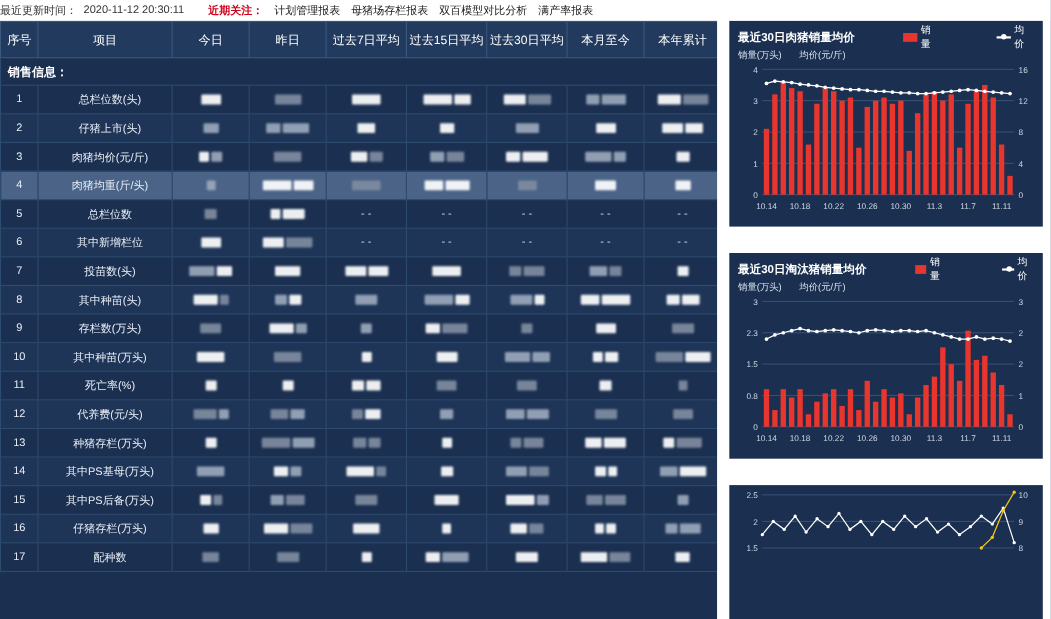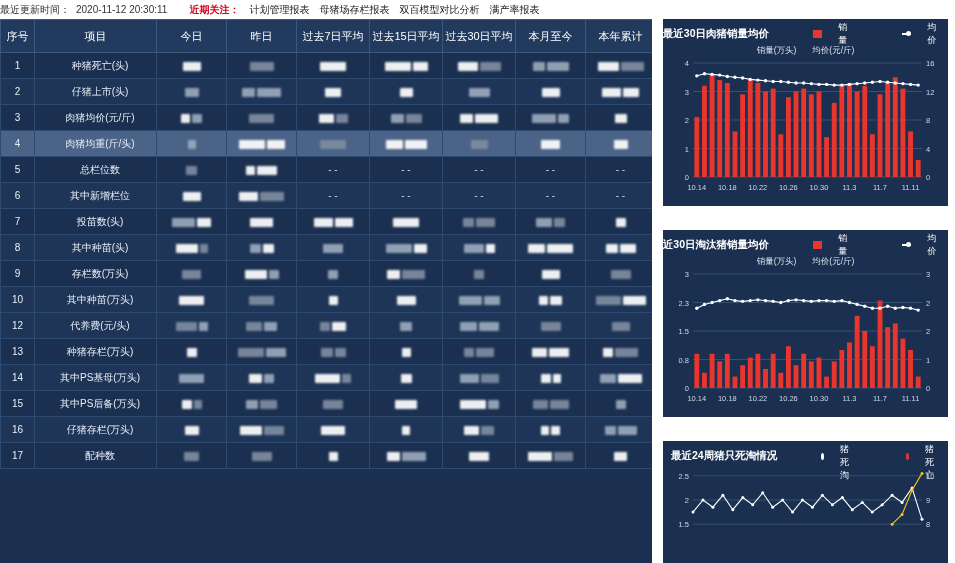--- a/index.html
+++ b/index.html
@@ -130,34 +130,34 @@
   }
   .ch-title { flex: 0 0 auto; }
   .ch-legend {
     margin-left: auto;
     display: flex;
     align-items: center;
     gap: 7px;
     font-weight: normal;
     font-size: 9px;
   }
-  .lg { display: flex; align-items: center; gap: 16px; padding-left: 44px; }
+  .lg { display: flex; align-items: center; gap: 3px; padding-left: 44px; }
   .lg .sw-bar { width: 13px; height: 8px; background: #e8352e; display: inline-block; }
   .lg .sw-line { width: 13px; height: 2px; background: #ffffff; display: inline-block; position: relative; }
   .lg .sw-line::after {
     content: ""; position: absolute; left: 4px; top: -2px;
     width: 5px; height: 5px; border-radius: 50%; background: #ffffff;
   }
   .lg .dot { width: 7px; height: 7px; border-radius: 50%; display: inline-block; }
   .ch-axis-label {
     font-size: 8.5px;
     color: #dbe3ef;
     padding: 0 8px;
   }
-  .ch-axis-row { display: flex; justify-content: center; }
+  .ch-axis-row { display: flex; justify-content: flex-start; }
   .ch-body { padding: 0 4px; }
   svg { display: block; }
   .divider-v {
     position: absolute;
     left: 652px; top: 19px;
     width: 11px; height: 544px;
     background: #ffffff;
   }
 </style>
 </head>
@@ -195,23 +195,26 @@
           <th>今日</th>
           <th>昨日</th>
           <th>过去7日平均</th>
           <th>过去15日平均</th>
           <th>过去30日平均</th>
           <th>本月至今</th>
           <th>本年累计</th>
         </tr>
       </thead>
       <tbody id="tbody">
+          <tr class="section">
+            <td colspan="9">销售信息：</td>
+          </tr>
           <tr>
             <td class="c-idx">1</td>
-            <td class="c-name">种猪死亡(头)</td>
+            <td class="c-name">总栏位数(头)</td>
             <td><span><i class="blk w" style="width: 18px;"></i></span></td>
             <td><span><i class="blk d" style="width: 24px;"></i></span></td>
             <td><span><i class="blk w" style="width: 26px;"></i></span></td>
             <td><span><i class="blk w" style="width: 26px;"></i><i class="blk w" style="width: 15px;"></i></span></td>
             <td><span><i class="blk w" style="width: 20px;"></i><i class="blk d" style="width: 21px;"></i></span></td>
             <td><span><i class="blk g" style="width: 12px;"></i><i class="blk g" style="width: 22px;"></i></span></td>
             <td><span><i class="blk w" style="width: 21px;"></i><i class="blk d" style="width: 23px;"></i></span></td>
           </tr>
           <tr class="alt">
             <td class="c-idx">2</td>
@@ -304,20 +307,31 @@
           <tr class="alt">
             <td class="c-idx">10</td>
             <td class="c-name">其中种苗(万头)</td>
             <td><span><i class="blk w" style="width: 25px;"></i></span></td>
             <td><span><i class="blk d" style="width: 25px;"></i></span></td>
             <td><span><i class="blk w" style="width: 9px;"></i></span></td>
             <td><span><i class="blk w" style="width: 19px;"></i></span></td>
             <td><span><i class="blk g" style="width: 23px;"></i><i class="blk g" style="width: 16px;"></i></span></td>
             <td><span><i class="blk w" style="width: 9px;"></i><i class="blk w" style="width: 12px;"></i></span></td>
             <td><span><i class="blk d" style="width: 25px;"></i><i class="blk w" style="width: 23px;"></i></span></td>
+          </tr>
+          <tr>
+            <td class="c-idx">11</td>
+            <td class="c-name">死亡率(%)</td>
+            <td><span><i class="blk w" style="width: 10px;"></i></span></td>
+            <td><span><i class="blk w" style="width: 10px;"></i></span></td>
+            <td><span><i class="blk w" style="width: 11px;"></i><i class="blk w" style="width: 13px;"></i></span></td>
+            <td><span><i class="blk d" style="width: 18px;"></i></span></td>
+            <td><span><i class="blk d" style="width: 18px;"></i></span></td>
+            <td><span><i class="blk w" style="width: 11px;"></i></span></td>
+            <td><span><i class="blk d" style="width: 8px;"></i></span></td>
           </tr>
           <tr class="alt">
             <td class="c-idx">12</td>
             <td class="c-name">代养费(元/头)</td>
             <td><span><i class="blk d" style="width: 21px;"></i><i class="blk g" style="width: 9px;"></i></span></td>
             <td><span><i class="blk d" style="width: 16px;"></i><i class="blk g" style="width: 13px;"></i></span></td>
             <td><span><i class="blk d" style="width: 10px;"></i><i class="blk w" style="width: 14px;"></i></span></td>
             <td><span><i class="blk g" style="width: 12px;"></i></span></td>
             <td><span><i class="blk g" style="width: 17px;"></i><i class="blk g" style="width: 20px;"></i></span></td>
             <td><span><i class="blk d" style="width: 20px;"></i></span></td>
@@ -594,33 +608,20 @@
           <text x="121.41666666666667" y="133" fill="#cfd8e6" font-size="7.5" text-anchor="middle">10.26</text>
           <text x="151.95" y="133" fill="#cfd8e6" font-size="7.5" text-anchor="middle">10.30</text>
           <text x="182.48333333333335" y="133" fill="#cfd8e6" font-size="7.5" text-anchor="middle">11.3</text>
           <text x="213.01666666666668" y="133" fill="#cfd8e6" font-size="7.5" text-anchor="middle">11.7</text>
           <text x="243.55" y="133" fill="#cfd8e6" font-size="7.5" text-anchor="middle">11.11</text>
         </svg>
     </div>
   </div>
 
   <div class="chart-card" id="chart3">
-    <div class="ch-head">
-      <span class="ch-title">最近24周猪只死淘情况</span>
-      <span class="ch-legend">
-        <span class="lg">
-          <i class="dot" style="background:#ffffff"></i>
-          <span>肉猪死淘</span>
-        </span>
-        <span class="lg">
-          <i class="dot" style="background:#e8352e"></i>
-          <span>种猪死亡</span>
-        </span>
-      </span>
-    </div>
     <div class="ch-body">
       <svg id="svg3" width="277" height="72" viewBox="0 0 277 72">
           <line x1="26" y1="57.166666666666664" x2="255" y2="57.166666666666664" stroke="#4b6486" stroke-width="0.6"></line>
           <text x="22" y="60.166666666666664" fill="#cfd8e6" font-size="7.5" text-anchor="end">1.5</text>
           <text x="259" y="60.166666666666664" fill="#cfd8e6" font-size="7.5" text-anchor="start">8</text>
           <line x1="26" y1="33" x2="255" y2="33" stroke="#4b6486" stroke-width="0.6"></line>
           <text x="22" y="36" fill="#cfd8e6" font-size="7.5" text-anchor="end">2</text>
           <text x="259" y="36" fill="#cfd8e6" font-size="7.5" text-anchor="start">9</text>
           <line x1="26" y1="8.833333333333336" x2="255" y2="8.833333333333336" stroke="#4b6486" stroke-width="0.6"></line>
           <text x="22" y="11.833333333333336" fill="#cfd8e6" font-size="7.5" text-anchor="end">2.5</text>

